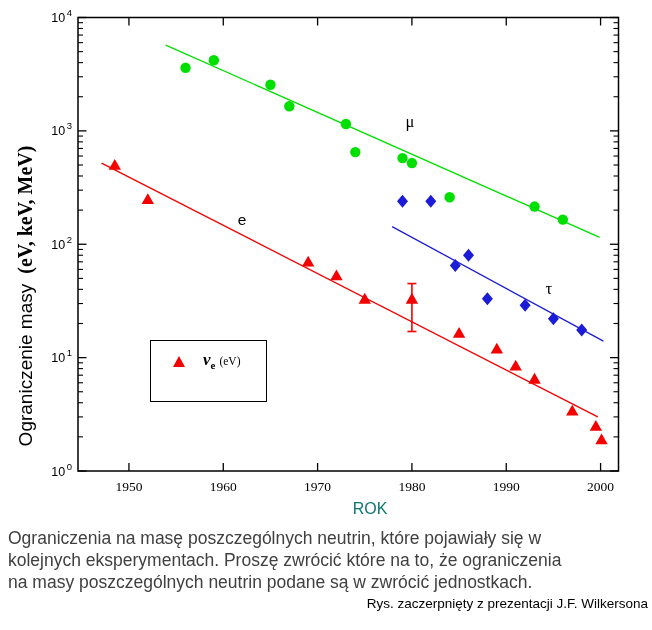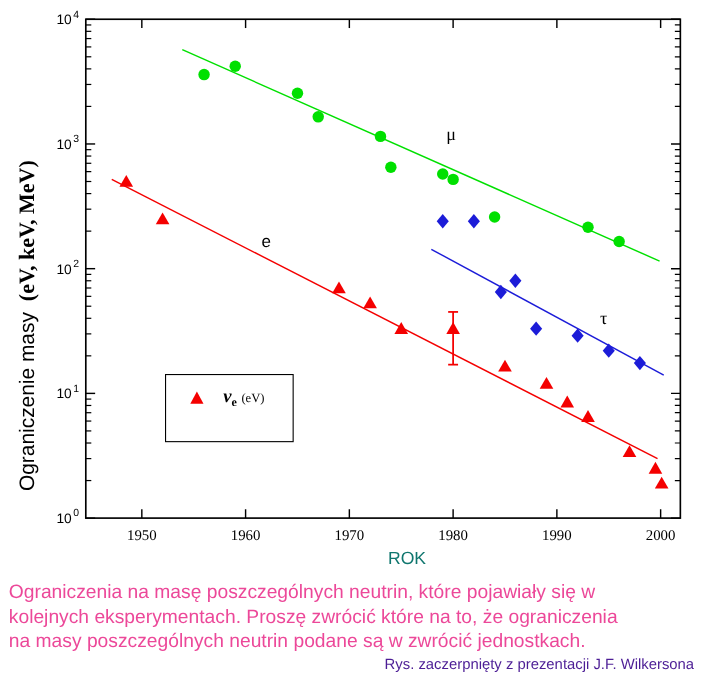--- a/index.html
+++ b/index.html
@@ -16,23 +16,23 @@
           border:1.4px solid #000;background:#fff;box-sizing:border-box;padding-top:7px;}
   .legend-row{display:flex;align-items:center;height:26px;}
   .lg-marker-box{width:14px;height:14px;margin-left:21px;display:flex;align-items:center;justify-content:center;flex:0 0 auto;}
   .lg-triangle{width:0;height:0;border-left:6.5px solid transparent;border-right:6.5px solid transparent;border-bottom:11px solid #f40000;}
   .lg-circle{width:11px;height:11px;border-radius:50%;background:#00e000;}
   .lg-diamond{width:9px;height:9px;background:#1c1cd8;transform:rotate(45deg);}
   .lg-label{margin-left:17px;font:bold italic 17px "Liberation Serif",serif;white-space:nowrap;}
   .lg-label sub{font-size:11px;font-style:normal;font-weight:bold;}
   .lg-unit{font:11.5px "Liberation Serif",serif;font-style:normal;font-weight:normal;margin-left:4px;}
   .caption{position:absolute;left:8px;top:527px;width:640px;
-           font:17.5px/22px "Liberation Sans",sans-serif;color:#ec4899;}
-  .attribution{position:absolute;right:21px;top:596px;
-           font:13.5px "Liberation Sans",sans-serif;color:#4c1d95;}
+           font:17.5px/22px "Liberation Sans",sans-serif;color:#404040;}
+  .attribution{position:absolute;right:4px;top:596px;
+           font:13.5px "Liberation Sans",sans-serif;color:#000000;}
 </style>
 </head>
 <body>
 
 <div class="figure">
 
   <svg id="chart" width="652" height="522">
       <rect x="78" y="17.5" width="540.5" height="453.5" fill="none" stroke="#000" stroke-width="1.5"></rect>
       <line x1="128.9371727748698" y1="471" x2="128.9371727748698" y2="463" stroke="#000" stroke-width="1.3"></line>
       <line x1="128.9371727748698" y1="17.5" x2="128.9371727748698" y2="25.5" stroke="#000" stroke-width="1.3"></line>

